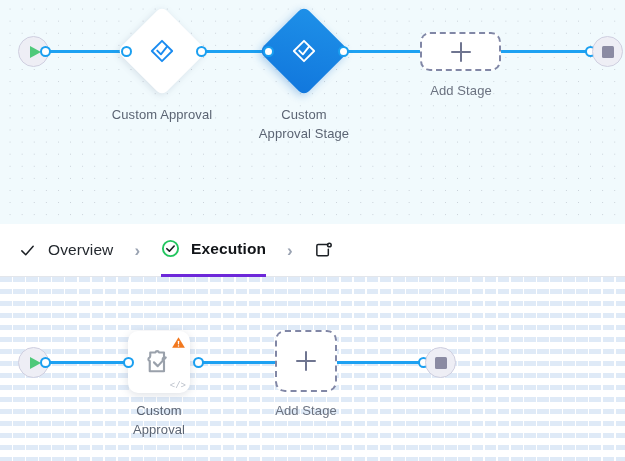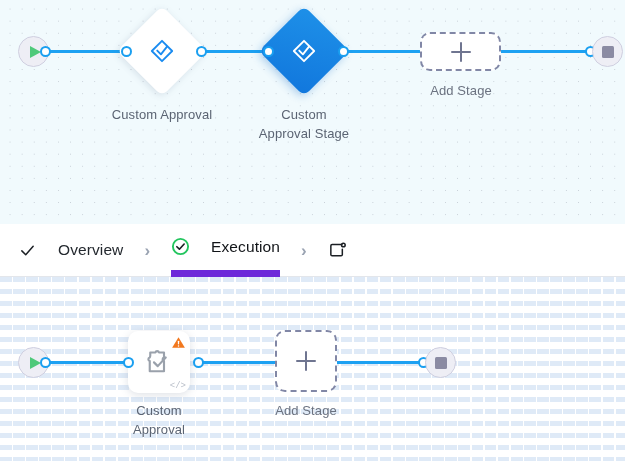--- a/index.html
+++ b/index.html
@@ -150,33 +150,34 @@
     background: #ffffff;
     border-bottom: 1px solid #e3e6eb;
     box-sizing: border-box;
     display: flex;
     align-items: center;
     padding-left: 18px;
   }
   .tab {
     display: flex;
     align-items: center;
-    gap: 21px;
+    gap: 11px;
     height: 53px;
     box-sizing: border-box;
     position: relative;
     cursor: pointer;
   }
   .tab .label {
     font-size: 15.5px;
     color: #24292f;
     letter-spacing: 0.1px;
   }
   .tab.active {
-    border-bottom: 7px solid #6d28d9;
+    border-bottom: 3px solid #6d28d9;
+    font-weight: bold;
   }
   .tab.active .label { color: #111418; }
   .tab-sep {
     color: #9aa3b2;
     font-size: 17px;
     margin: 0 21px;
     line-height: 1;
     font-weight: 600;
     display: flex;
     align-items: center;

